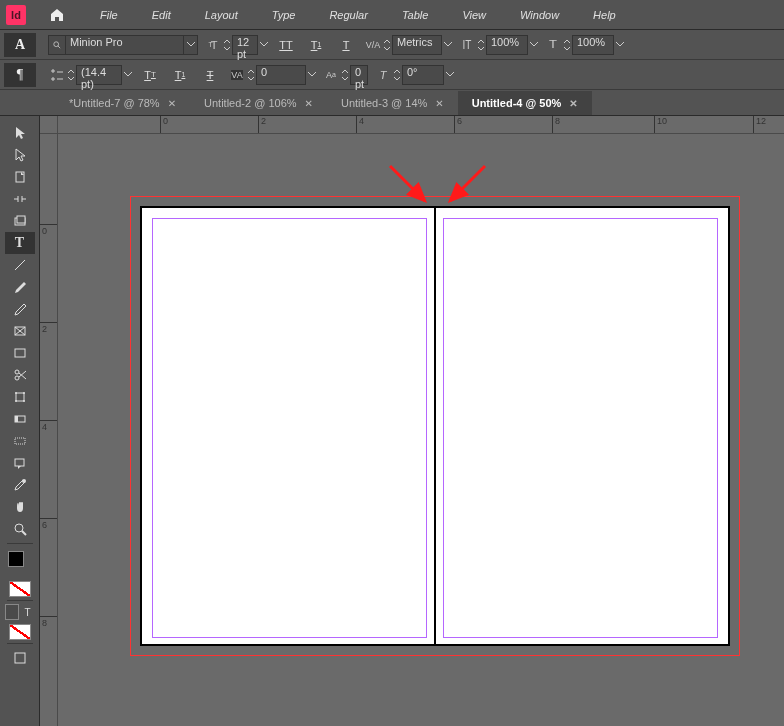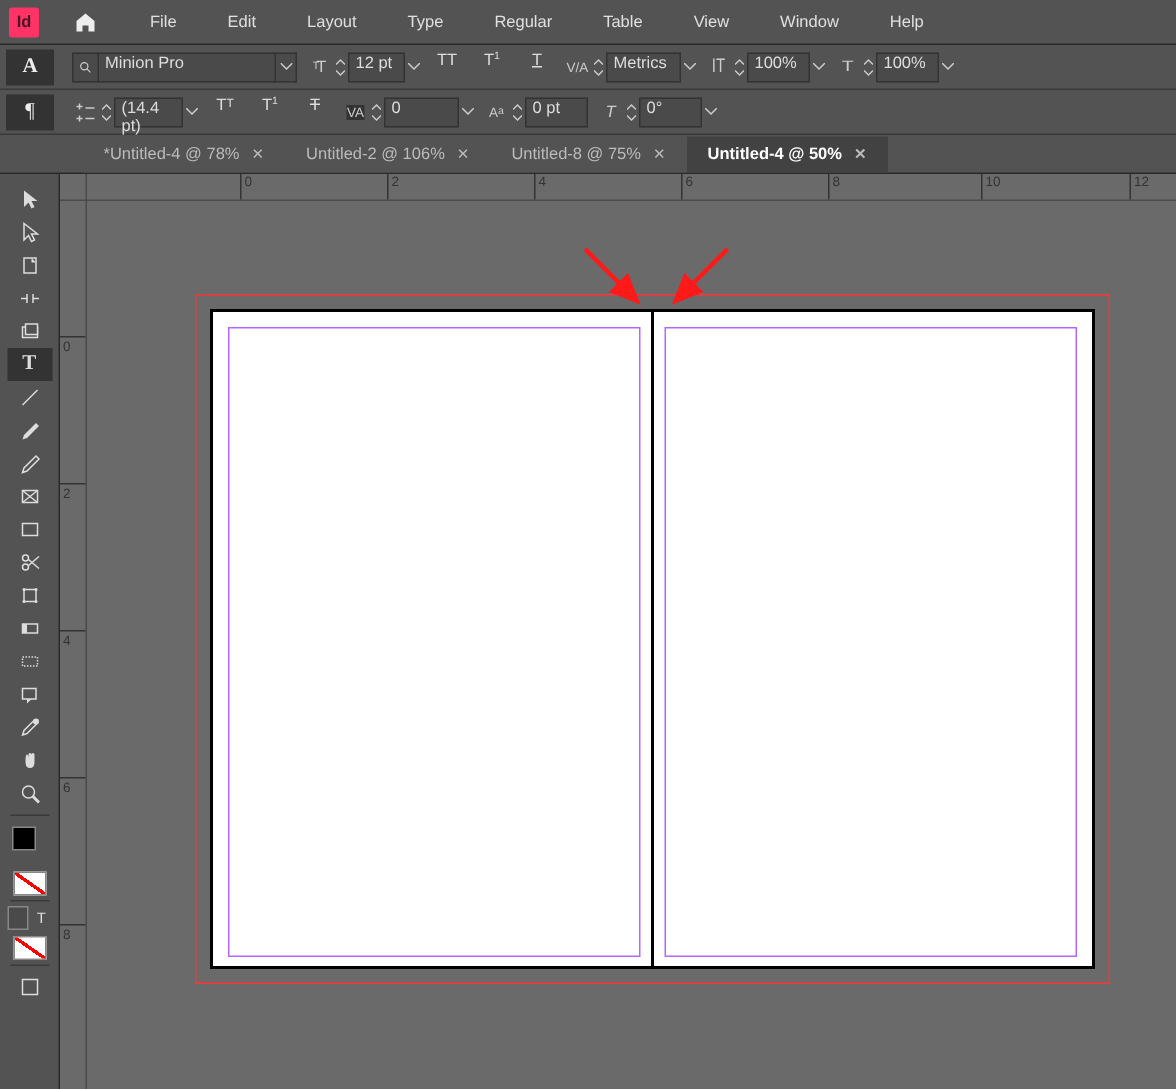--- a/index.html
+++ b/index.html
@@ -2,29 +2,29 @@
 <html><head>
 <meta charset="utf-8">
 <style>
 * { margin: 0; padding: 0; box-sizing: border-box; font-family: -apple-system, "Segoe UI", Arial, sans-serif; }
 body { background: #535353; width: 784px; height: 726px; overflow: hidden; color: #ccc; font-size: 11px; }
 
 
 .menubar { height: 30px; background: #535353; display: flex; align-items: center; padding: 0 6px; gap: 14px; border-bottom: 1px solid #2a2a2a; }
 .app-icon { width: 20px; height: 20px; background: #ff3366; display: flex; align-items: center; justify-content: center; border-radius: 2px; color: #4b1526; font-weight: bold; font-size: 11px; margin-right: 6px; }
 .home-icon { width: 22px; height: 22px; display: flex; align-items: center; justify-content: center; color: #eee; margin-right: 8px; cursor: pointer; }
-.menu-item { padding: 4px 10px; cursor: pointer; color: #e0e0e0; }
+.menu-item { padding: 4px 10px; cursor: pointer; color: #e0e0e0; font-style: italic; }
 
 
 .ctrlbar { height: 30px; background: #535353; display: flex; align-items: center; padding: 0 4px; gap: 6px; border-bottom: 1px solid #3a3a3a; }
 .ctrl-indicator { width: 32px; height: 24px; background: #333; display: flex; align-items: center; justify-content: center; color: #eee; margin-right: 6px; }
 .field { height: 20px; background: #4a4a4a; border: 1px solid #333; color: #ddd; padding: 0 4px; font-size: 11px; }
 .dropdown { display: flex; align-items: center; }
 .dropdown .caret { width: 14px; height: 20px; background: #4a4a4a; border: 1px solid #333; border-left: none; display: flex; align-items: center; justify-content: center; }
-.icon-btn { width: 24px; height: 22px; display: flex; align-items: flex-start; justify-content: center; color: #ddd; cursor: pointer; }
+.icon-btn { width: 24px; height: 22px; display: flex; align-items: center; justify-content: center; color: #ddd; cursor: pointer; text-decoration: underline; }
 .field-group { display: flex; align-items: center; gap: 2px; }
 .mini-icon { width: 18px; height: 18px; display: flex; align-items: center; justify-content: center; color: #ccc; }
 
 
 .tabbar { height: 26px; background: #535353; display: flex; align-items: flex-end; padding-left: 55px; border-bottom: 1px solid #2a2a2a; }
 .tab { height: 24px; padding: 0 14px; display: flex; align-items: center; gap: 8px; color: #bbb; font-size: 11px; cursor: pointer; background: #535353; }
 .tab.active { background: #424242; color: #fff; font-weight: bold; }
 .tab .close { color: #bbb; font-size: 10px; }
 
 
@@ -97,21 +97,21 @@
   <div class="field-group">
     <div class="mini-icon">
         <span style="font-size:7px">T</span>
         <span style="font-size:11px;margin-left:-2px">T</span>
       </div>
     <div class="caret">
         <svg width="6" height="12">
           <path d="M0 4 L3 1 L6 4 M0 8 L3 11 L6 8" fill="none" stroke="#ccc"></path>
         </svg>
       </div>
-    <div class="field" style="width:38px">12 pt</div>
+    <div class="field" style="width:26px">12 pt</div>
     <div class="caret">
         <svg width="8" height="5">
           <path d="M0 0 L4 4 L8 0" fill="none" stroke="#ccc"></path>
         </svg>
       </div>
   </div>
   <div class="icon-btn">
       <span style="font-size:11px">TT</span>
     </div>
   <div class="icon-btn">
@@ -223,21 +223,21 @@
   <div class="field-group">
     <div class="mini-icon">
         <span style="font-size:9px">A</span>
         <span style="font-size:7px;vertical-align:super">a</span>
       </div>
     <div class="caret">
         <svg width="6" height="12">
           <path d="M0 4 L3 1 L6 4 M0 8 L3 11 L6 8" fill="none" stroke="#ccc"></path>
         </svg>
       </div>
-    <div class="field" style="width:42px">0 pt</div>
+    <div class="field" style="width:18px">0 pt</div>
   </div>
   <div class="field-group">
     <div class="mini-icon">
         <span style="font-style:italic">T</span>
       </div>
     <div class="caret">
         <svg width="6" height="12">
           <path d="M0 4 L3 1 L6 4 M0 8 L3 11 L6 8" fill="none" stroke="#ccc"></path>
         </svg>
       </div>
@@ -245,29 +245,29 @@
     <div class="caret">
         <svg width="8" height="5">
           <path d="M0 0 L4 4 L8 0" fill="none" stroke="#ccc"></path>
         </svg>
       </div>
   </div>
 </div>
 
 <div class="tabbar">
   <div class="tab">
-      <span>*Untitled-4 @ 78%</span>
+      <span>*Untitled-7 @ 78%</span>
       <span class="close">✕</span>
     </div>
   <div class="tab">
       <span>Untitled-2 @ 106%</span>
       <span class="close">✕</span>
     </div>
   <div class="tab">
-      <span>Untitled-8 @ 75%</span>
+      <span>Untitled-3 @ 14%</span>
       <span class="close">✕</span>
     </div>
   <div class="tab active">
       <span>Untitled-4 @ 50%</span>
       <span class="close">✕</span>
     </div>
 </div>
 
 <div class="main">
 

